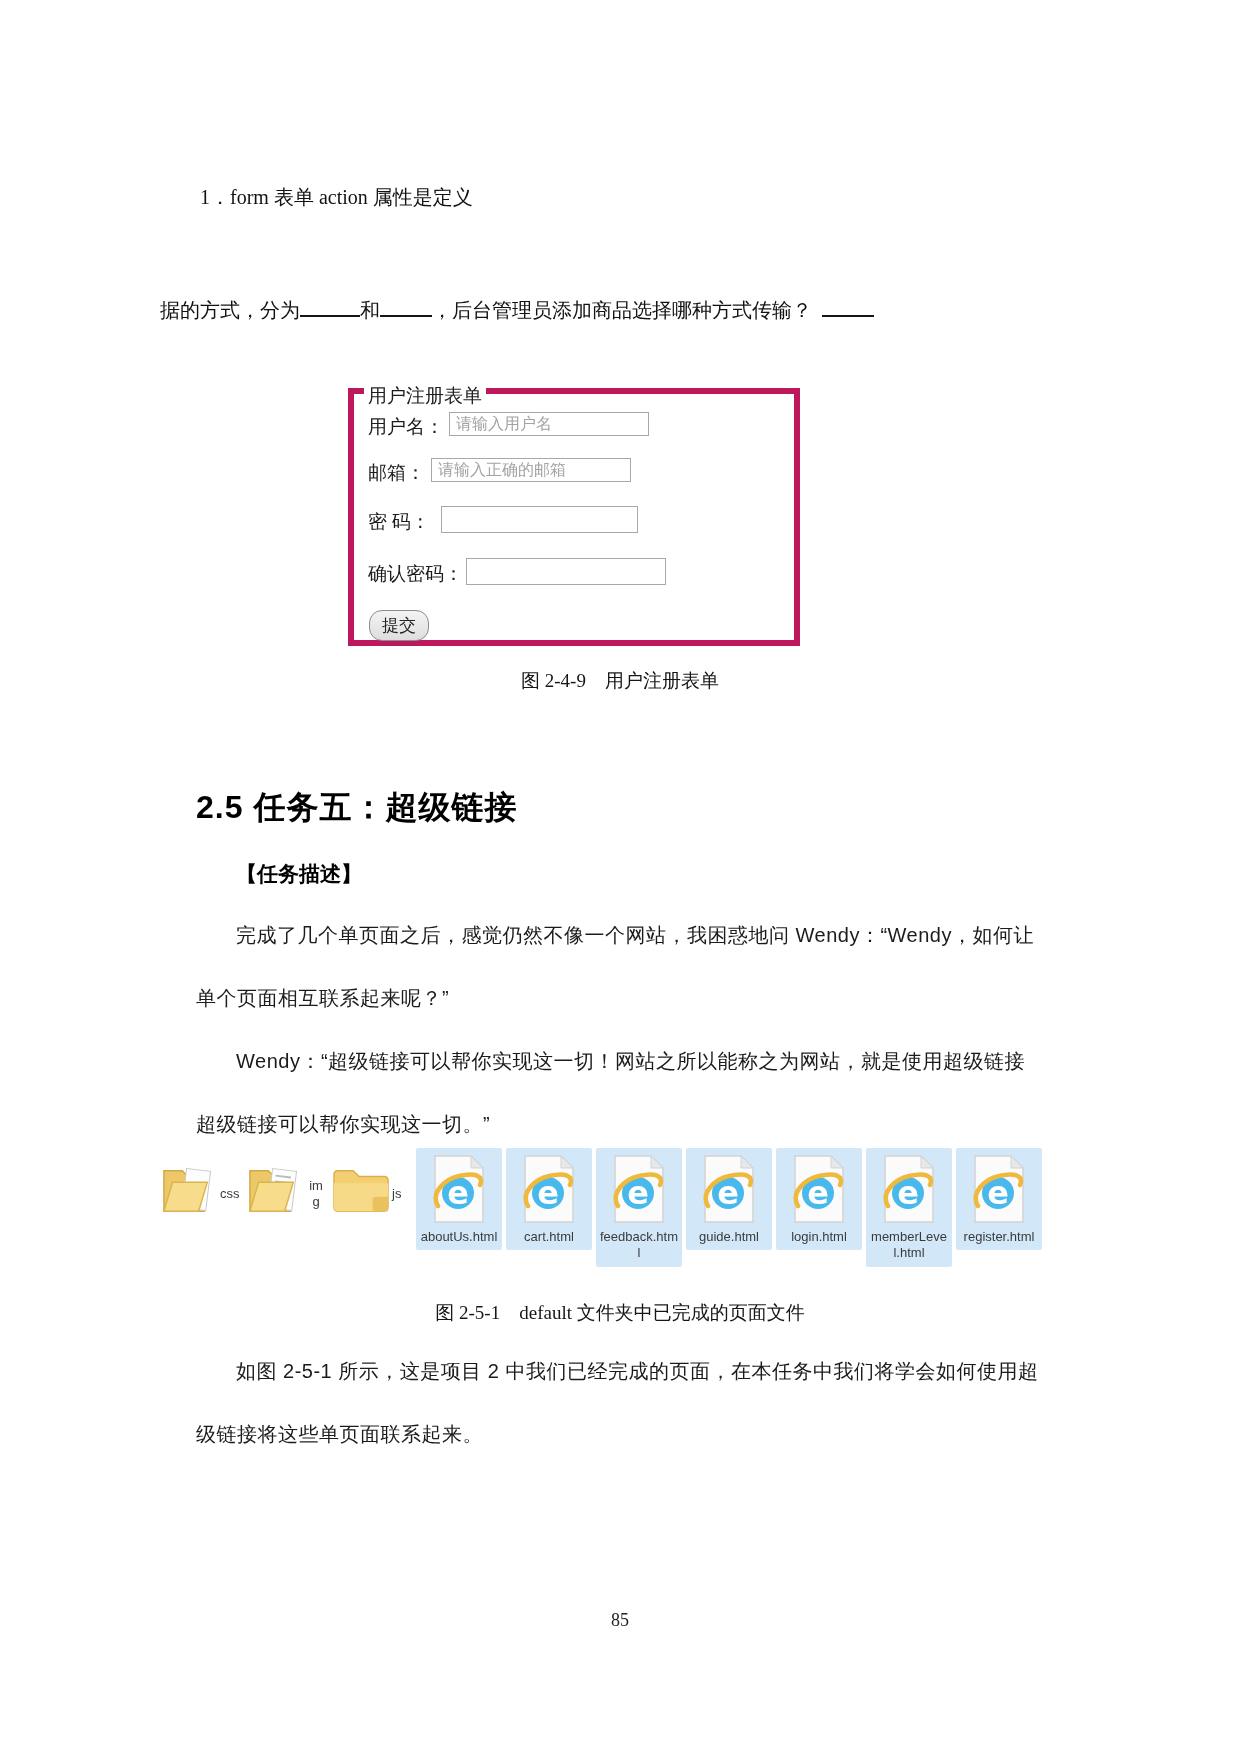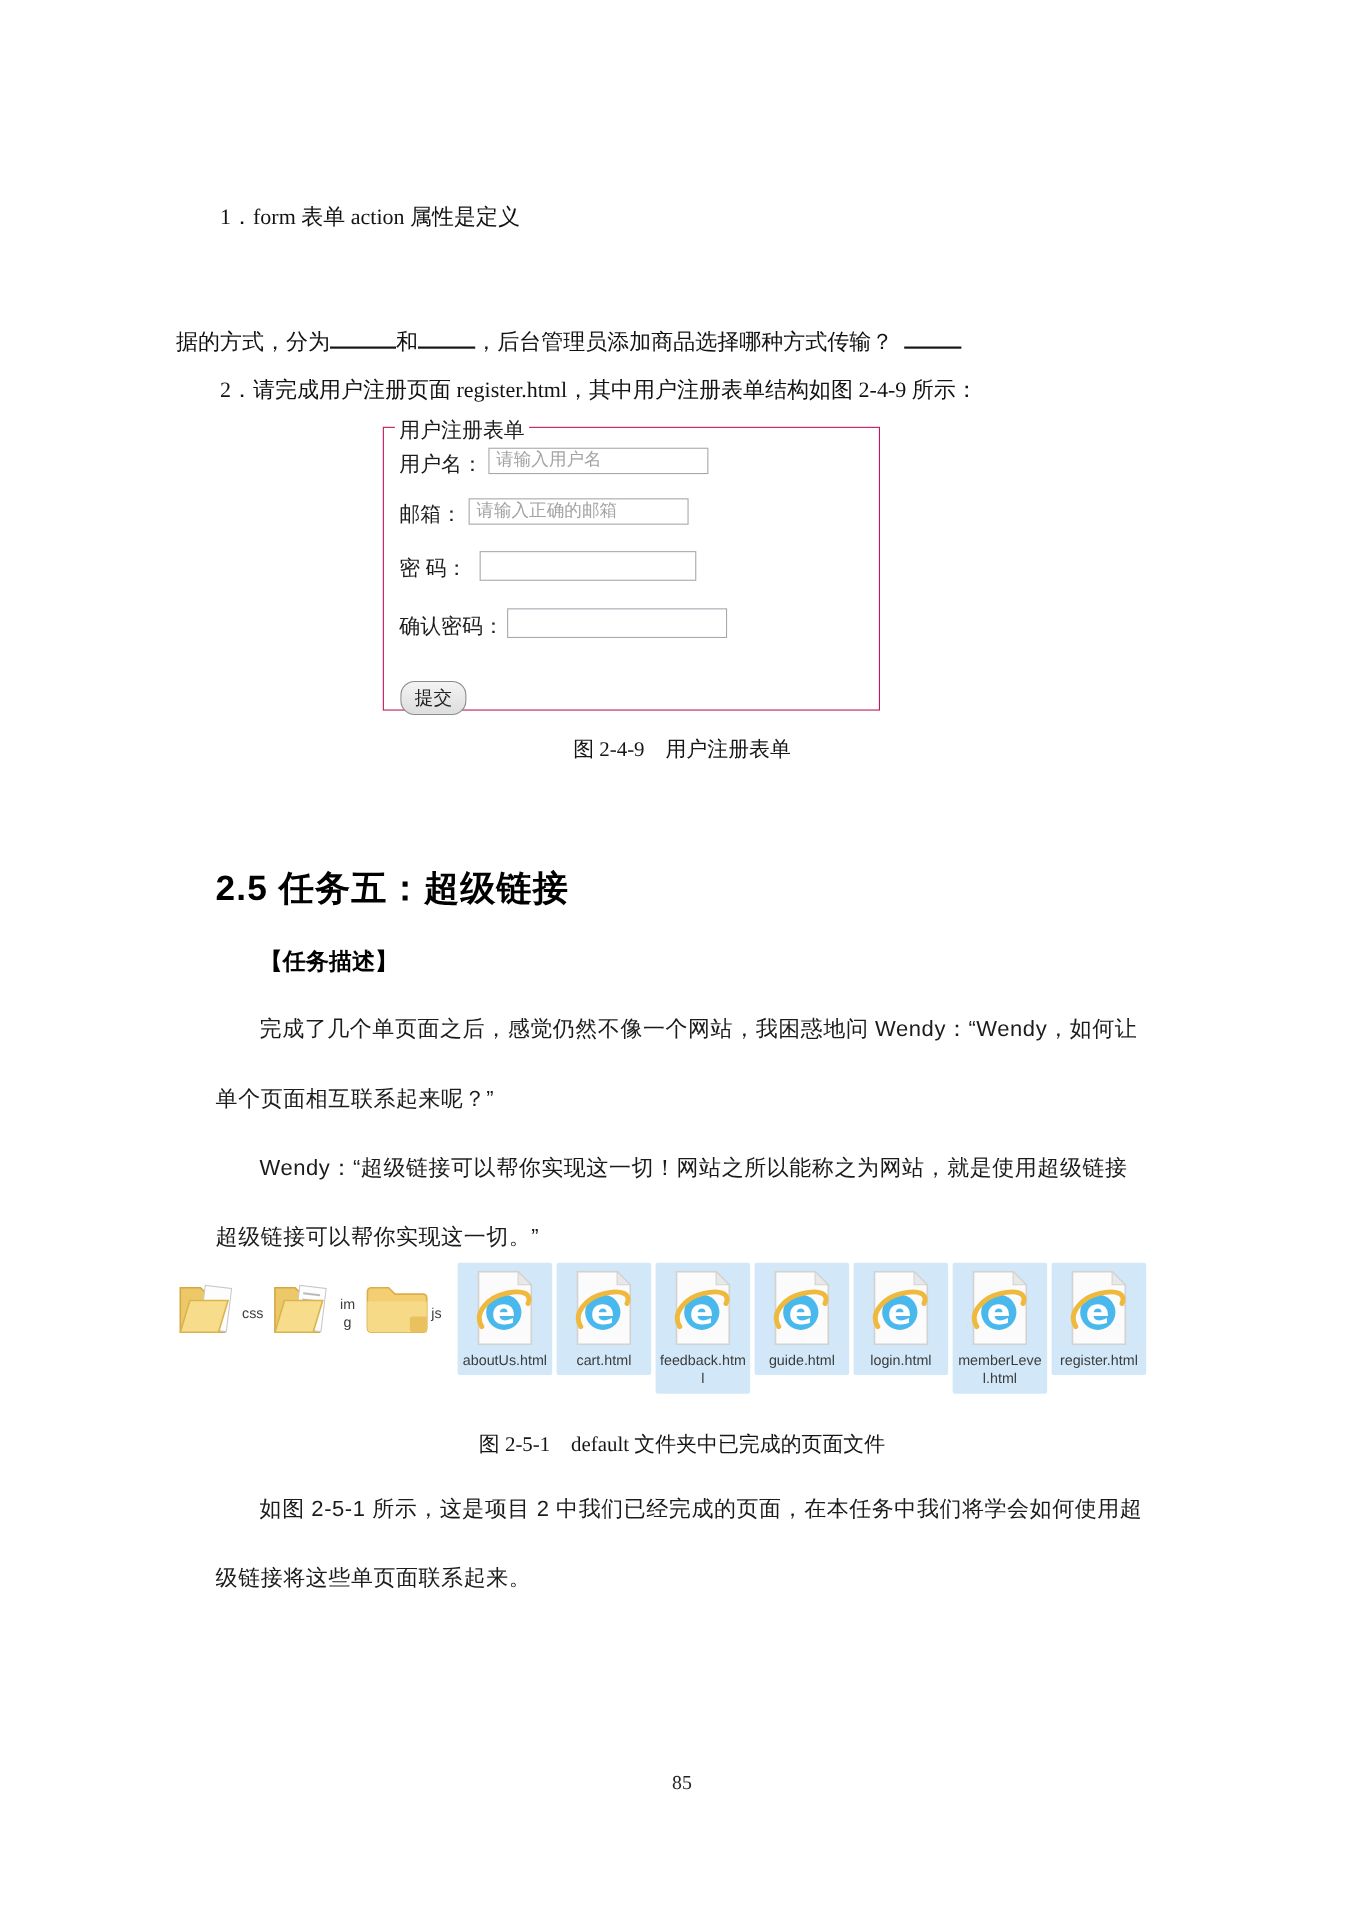--- a/index.html
+++ b/index.html
@@ -25,42 +25,42 @@
   }
   .blank.b-long   { width:460px; }
   .blank.b-small1 { width:60px; }
   .blank.b-small2 { width:52px; }
   .blank.b-tail   { width:52px; margin-left:10px; }
 
   
   .form-fieldset {
     position:absolute; left:348px; top:388px;
     width:452px; height:258px;
-    border:1px solid #be185d;
+    border:6px solid #be185d;
     background:#fff;
     font-family:"Liberation Serif","DejaVu Serif",serif;
   }
   .form-legend {
     position:absolute; top:-11px; left:10px;
     background:#fff; padding:0 4px;
     font-size:19px; color:#1c1c1c;
   }
   .f-label { position:absolute; font-size:19px; color:#1c1c1c; white-space:nowrap; }
   .f-input {
     position:absolute;
     border:1px solid #a5a9ae;
     background:#fff;
     font-size:16px; color:#333;
     padding:0 6px;
     font-family:"Liberation Serif","DejaVu Serif",serif;
     outline:none;
   }
   .f-input::placeholder { color:#a3a3a3; opacity:1; }
   .f-submit {
-    position:absolute; left:15px; top:230px;
+    position:absolute; left:15px; top:216px;
     font-size:17px; color:#222;
     background:linear-gradient(#f4f4f4,#dddddd);
     border:1px solid #8b8b8b;
     border-radius:13px;
     padding:3px 12px;
     font-family:"Liberation Serif","DejaVu Serif",serif;
   }
   .caption {
     position:absolute; left:0; width:100%;
     text-align:center;
@@ -115,21 +115,20 @@
 
 <div id="page">
 
   <div class="line serif" style="left:200px; top:184px;text-align:right;">1．form 表单 action 属性是定义</div>
 
 
   <div class="line serif" style="left:160px; top:297px;">
     <span>据的方式，分为</span><span class="blank b-small1"></span><span>和</span><span class="blank b-small2"></span><span>，后台管理员添加商品选择哪种方式传输？</span><span class="blank b-tail"></span>
   </div>
 
-  <div class="line serif" style="left:200px; top:341px;">2．请完成用户注册页面 register.html，其中用户注册表单结构如图 2-4-9 所示：</div>
 
   <div class="form-fieldset">
     <span class="form-legend">用户注册表单</span>
 
     <span class="f-label" style="left:14px; top:20px;">用户名：</span>
     <input class="f-input" style="left: 95px; top: 18px; width: 200px; height: 24px;" placeholder="请输入用户名">
 
     <span class="f-label" style="left:14px; top:66px;">邮箱：</span>
     <input class="f-input" style="left: 77px; top: 64px; width: 200px; height: 24px;" placeholder="请输入正确的邮箱">
 

